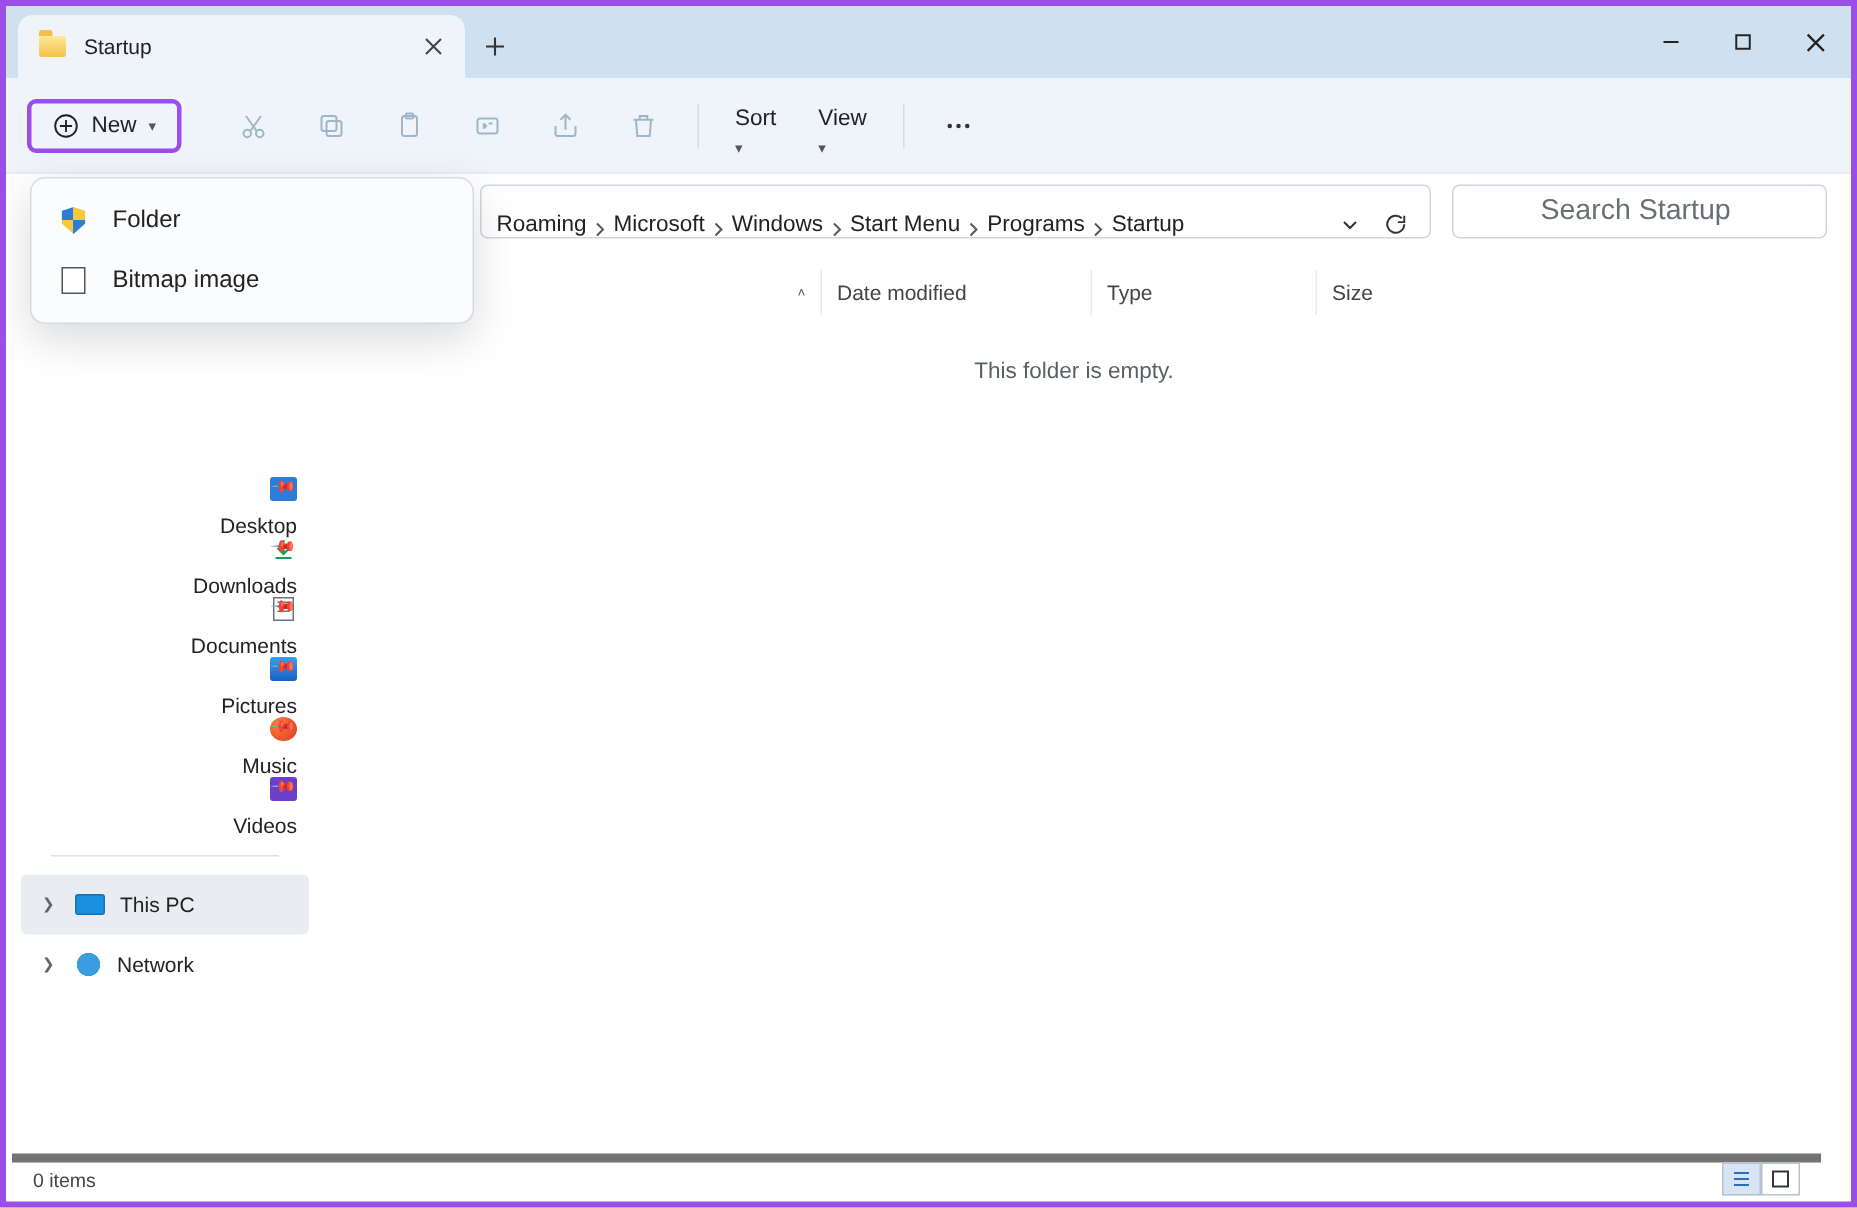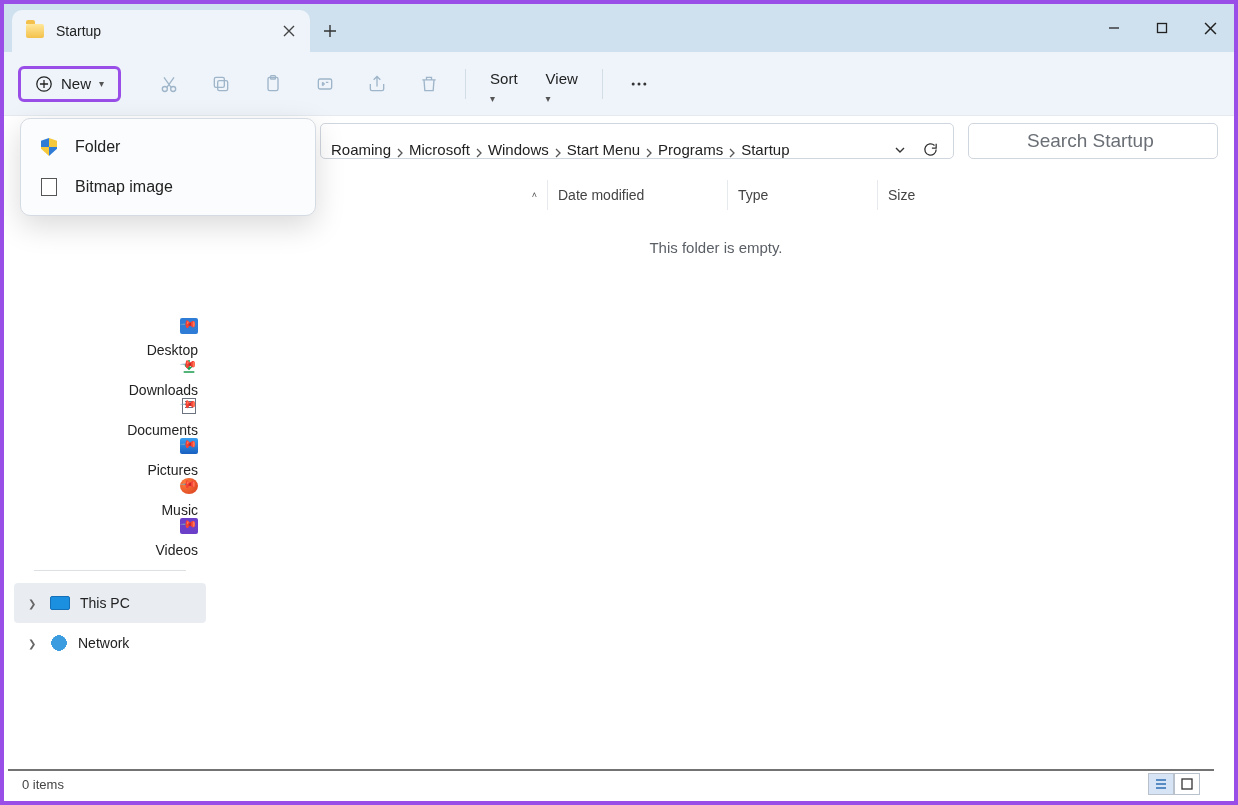--- a/index.html
+++ b/index.html
@@ -72,21 +72,21 @@
   .mi-ico { width:20px; height:20px; display:flex; align-items:center; justify-content:center;}
   .mi-shield { background:conic-gradient(#f5c93b 0 25%, #2e7cd6 25% 50%, #f5c93b 50% 75%, #2e7cd6 75%); border-radius:2px; width:16px; height:18px; clip-path:polygon(50% 0,100% 15%,100% 60%,50% 100%,0 60%,0 15%);}
   .mi-shortcut { width:18px; height:18px; border:1px solid #2e7cd6; border-radius:2px; display:flex; align-items:center; justify-content:center; color:#2e7cd6;}
   .mi-bitmap { width:16px; height:18px; border:1.5px solid #555; background:#fff;}
   .mi-text { width:16px; height:18px; border:1.5px solid #555; background:#fff; position:relative;}
   .mi-text::after{content:"";position:absolute;top:3px;left:2px;right:2px;height:1px;background:#555;box-shadow:0 3px 0 #555,0 6px 0 #555,0 9px 0 #555;}
   .mi-zip{ width:20px; height:15px; background:linear-gradient(#ffe79a,#f3c14b); border-radius:2px; position:relative;}
   .mi-zip::after{content:"";position:absolute;left:7px;top:0;width:5px;height:100%;background:repeating-linear-gradient(#c08a1e 0 2px,#f3c14b 2px 4px);}
 
   
-  .statusbar { position:absolute; bottom:4px; left:4px; right:20px; height:28px; border-top:2px solid #737373; display:flex; align-items:center; padding:0 14px; font-size:13px; color:#444; background:#fff;}
+  .statusbar { position:absolute; bottom:4px; left:4px; right:20px; height:28px; border-top:6px solid #737373; display:flex; align-items:center; padding:0 14px; font-size:13px; color:#444; background:#fff;}
   .viewmodes { margin-left:auto; display:flex; gap:0;}
   .vm { width:26px; height:22px; border:1px solid #b9c2cc; display:flex; align-items:center; justify-content:center; font-size:12px; color:#333;}
   .vm.active{ background:#d6e4f5;}
 
   svg { display:block; }
 </style>
 </head>
 <body>
 
 <div class="titlebar">

